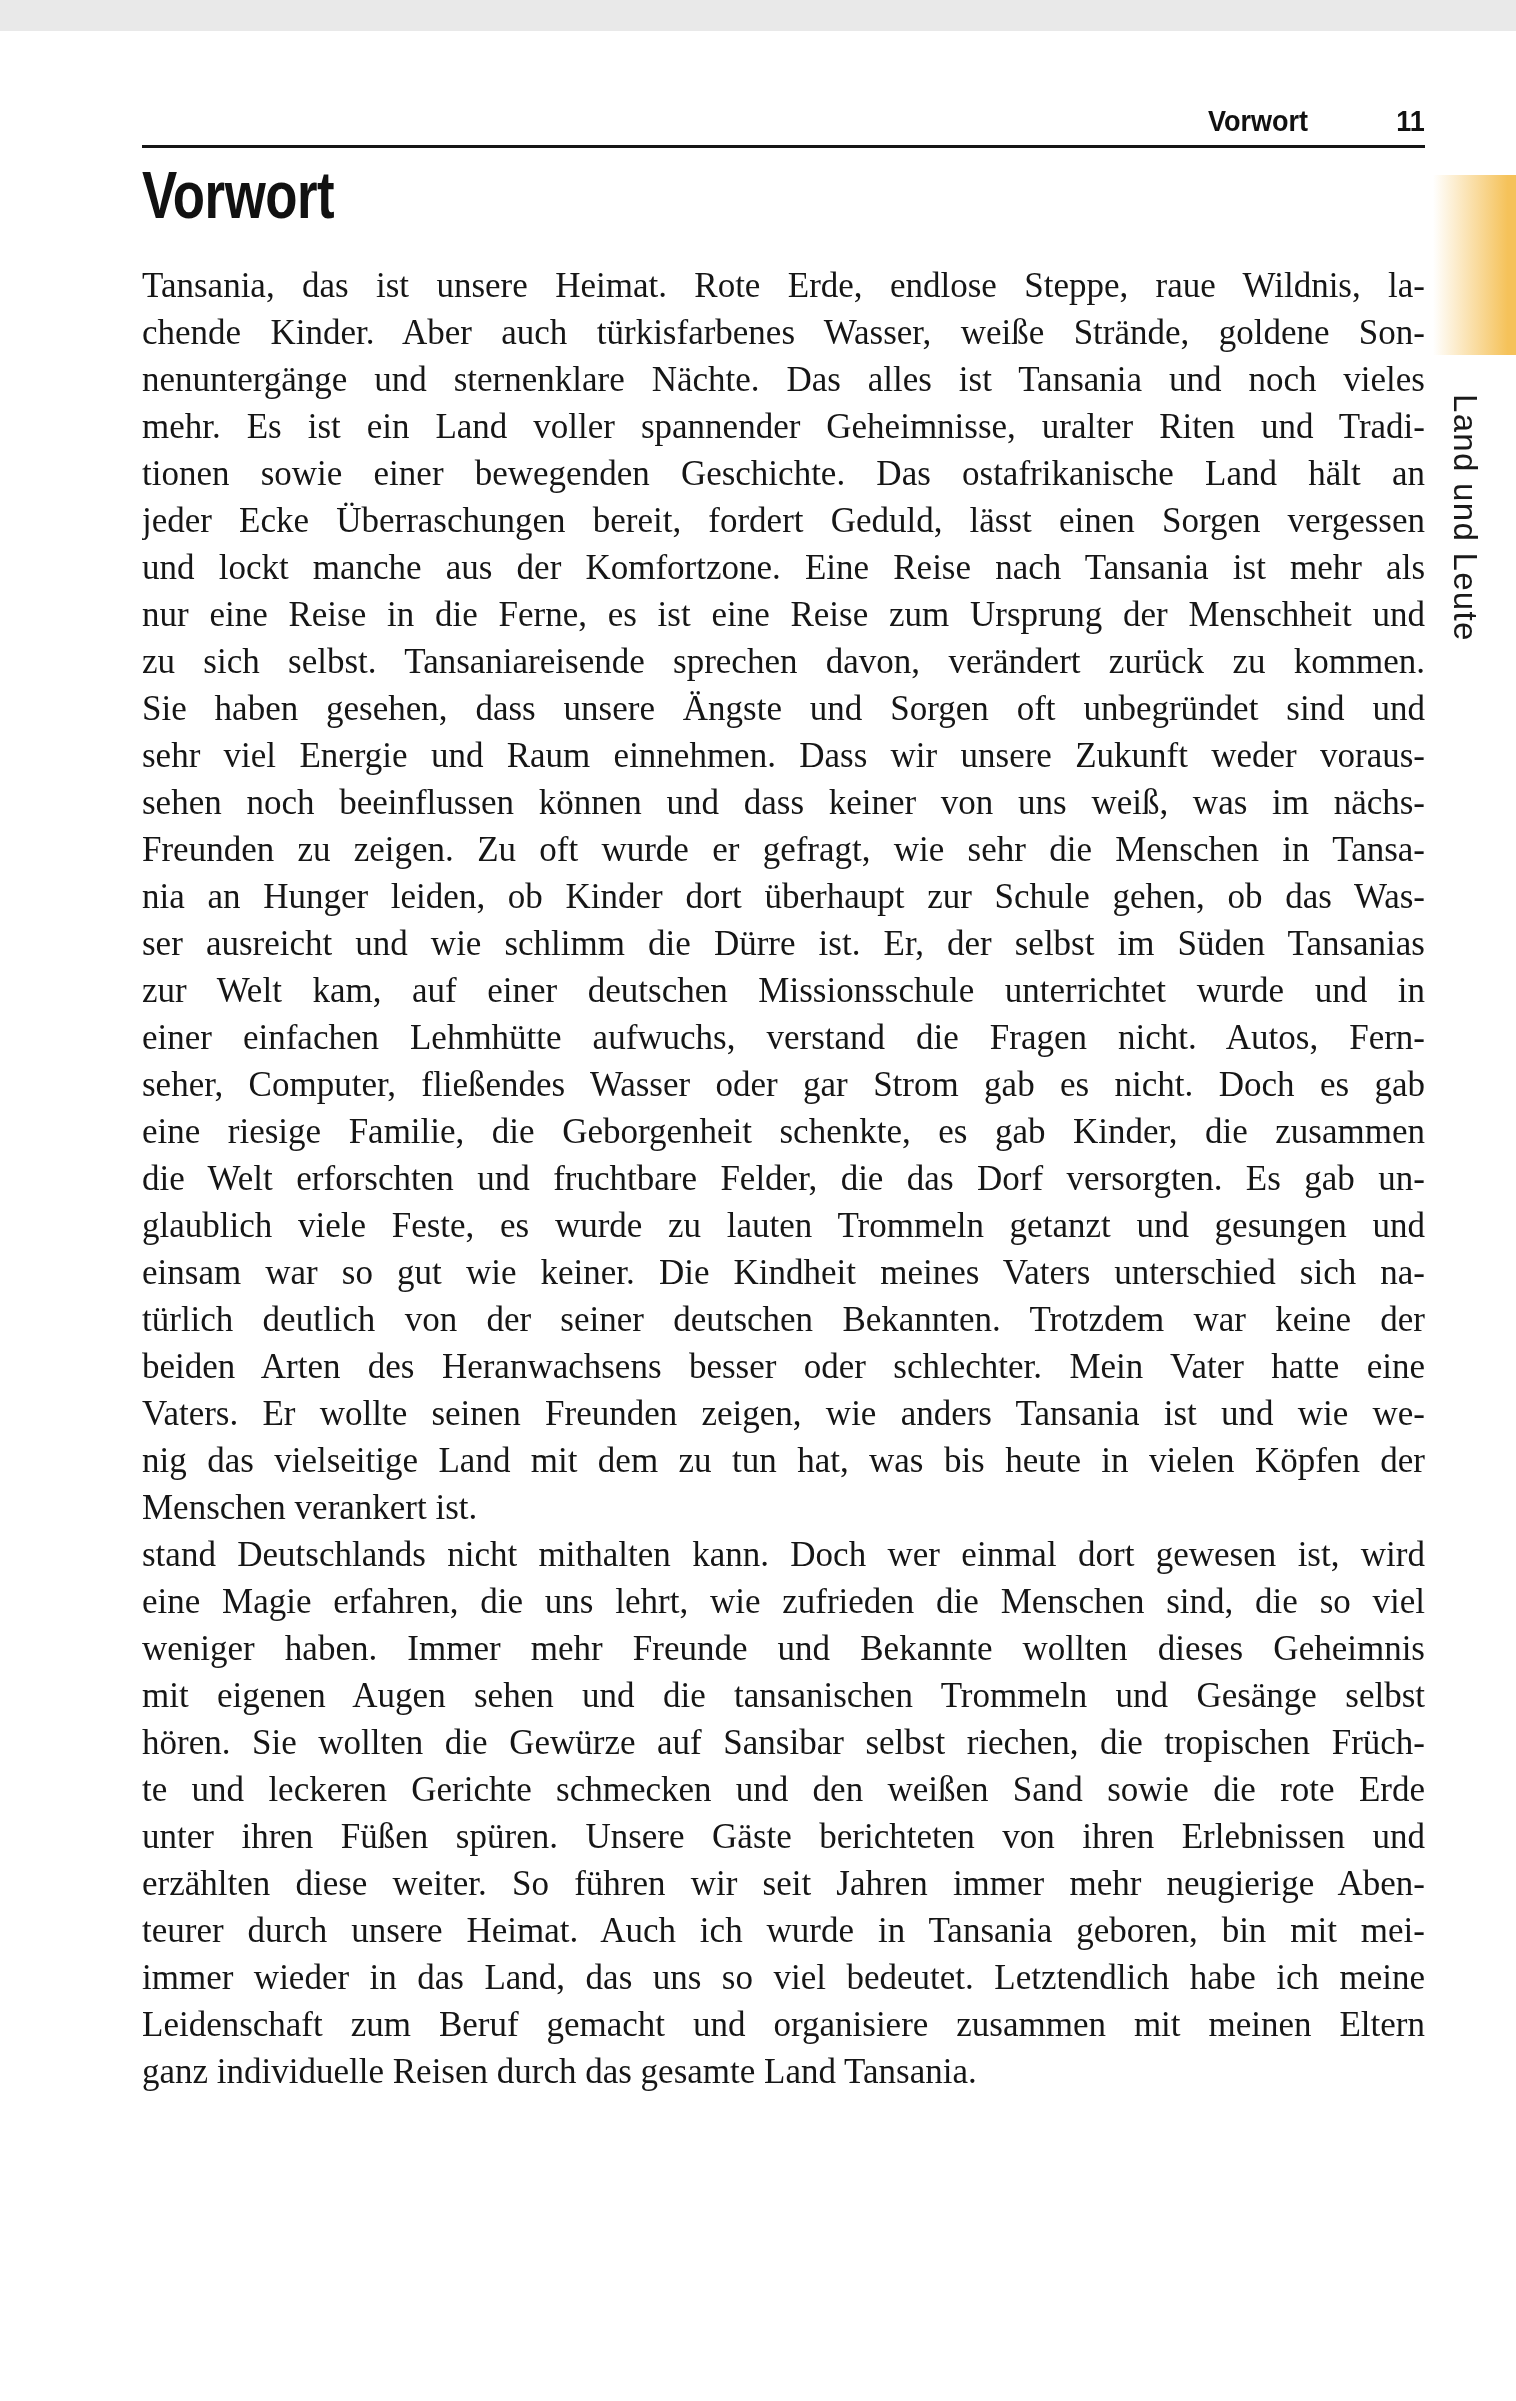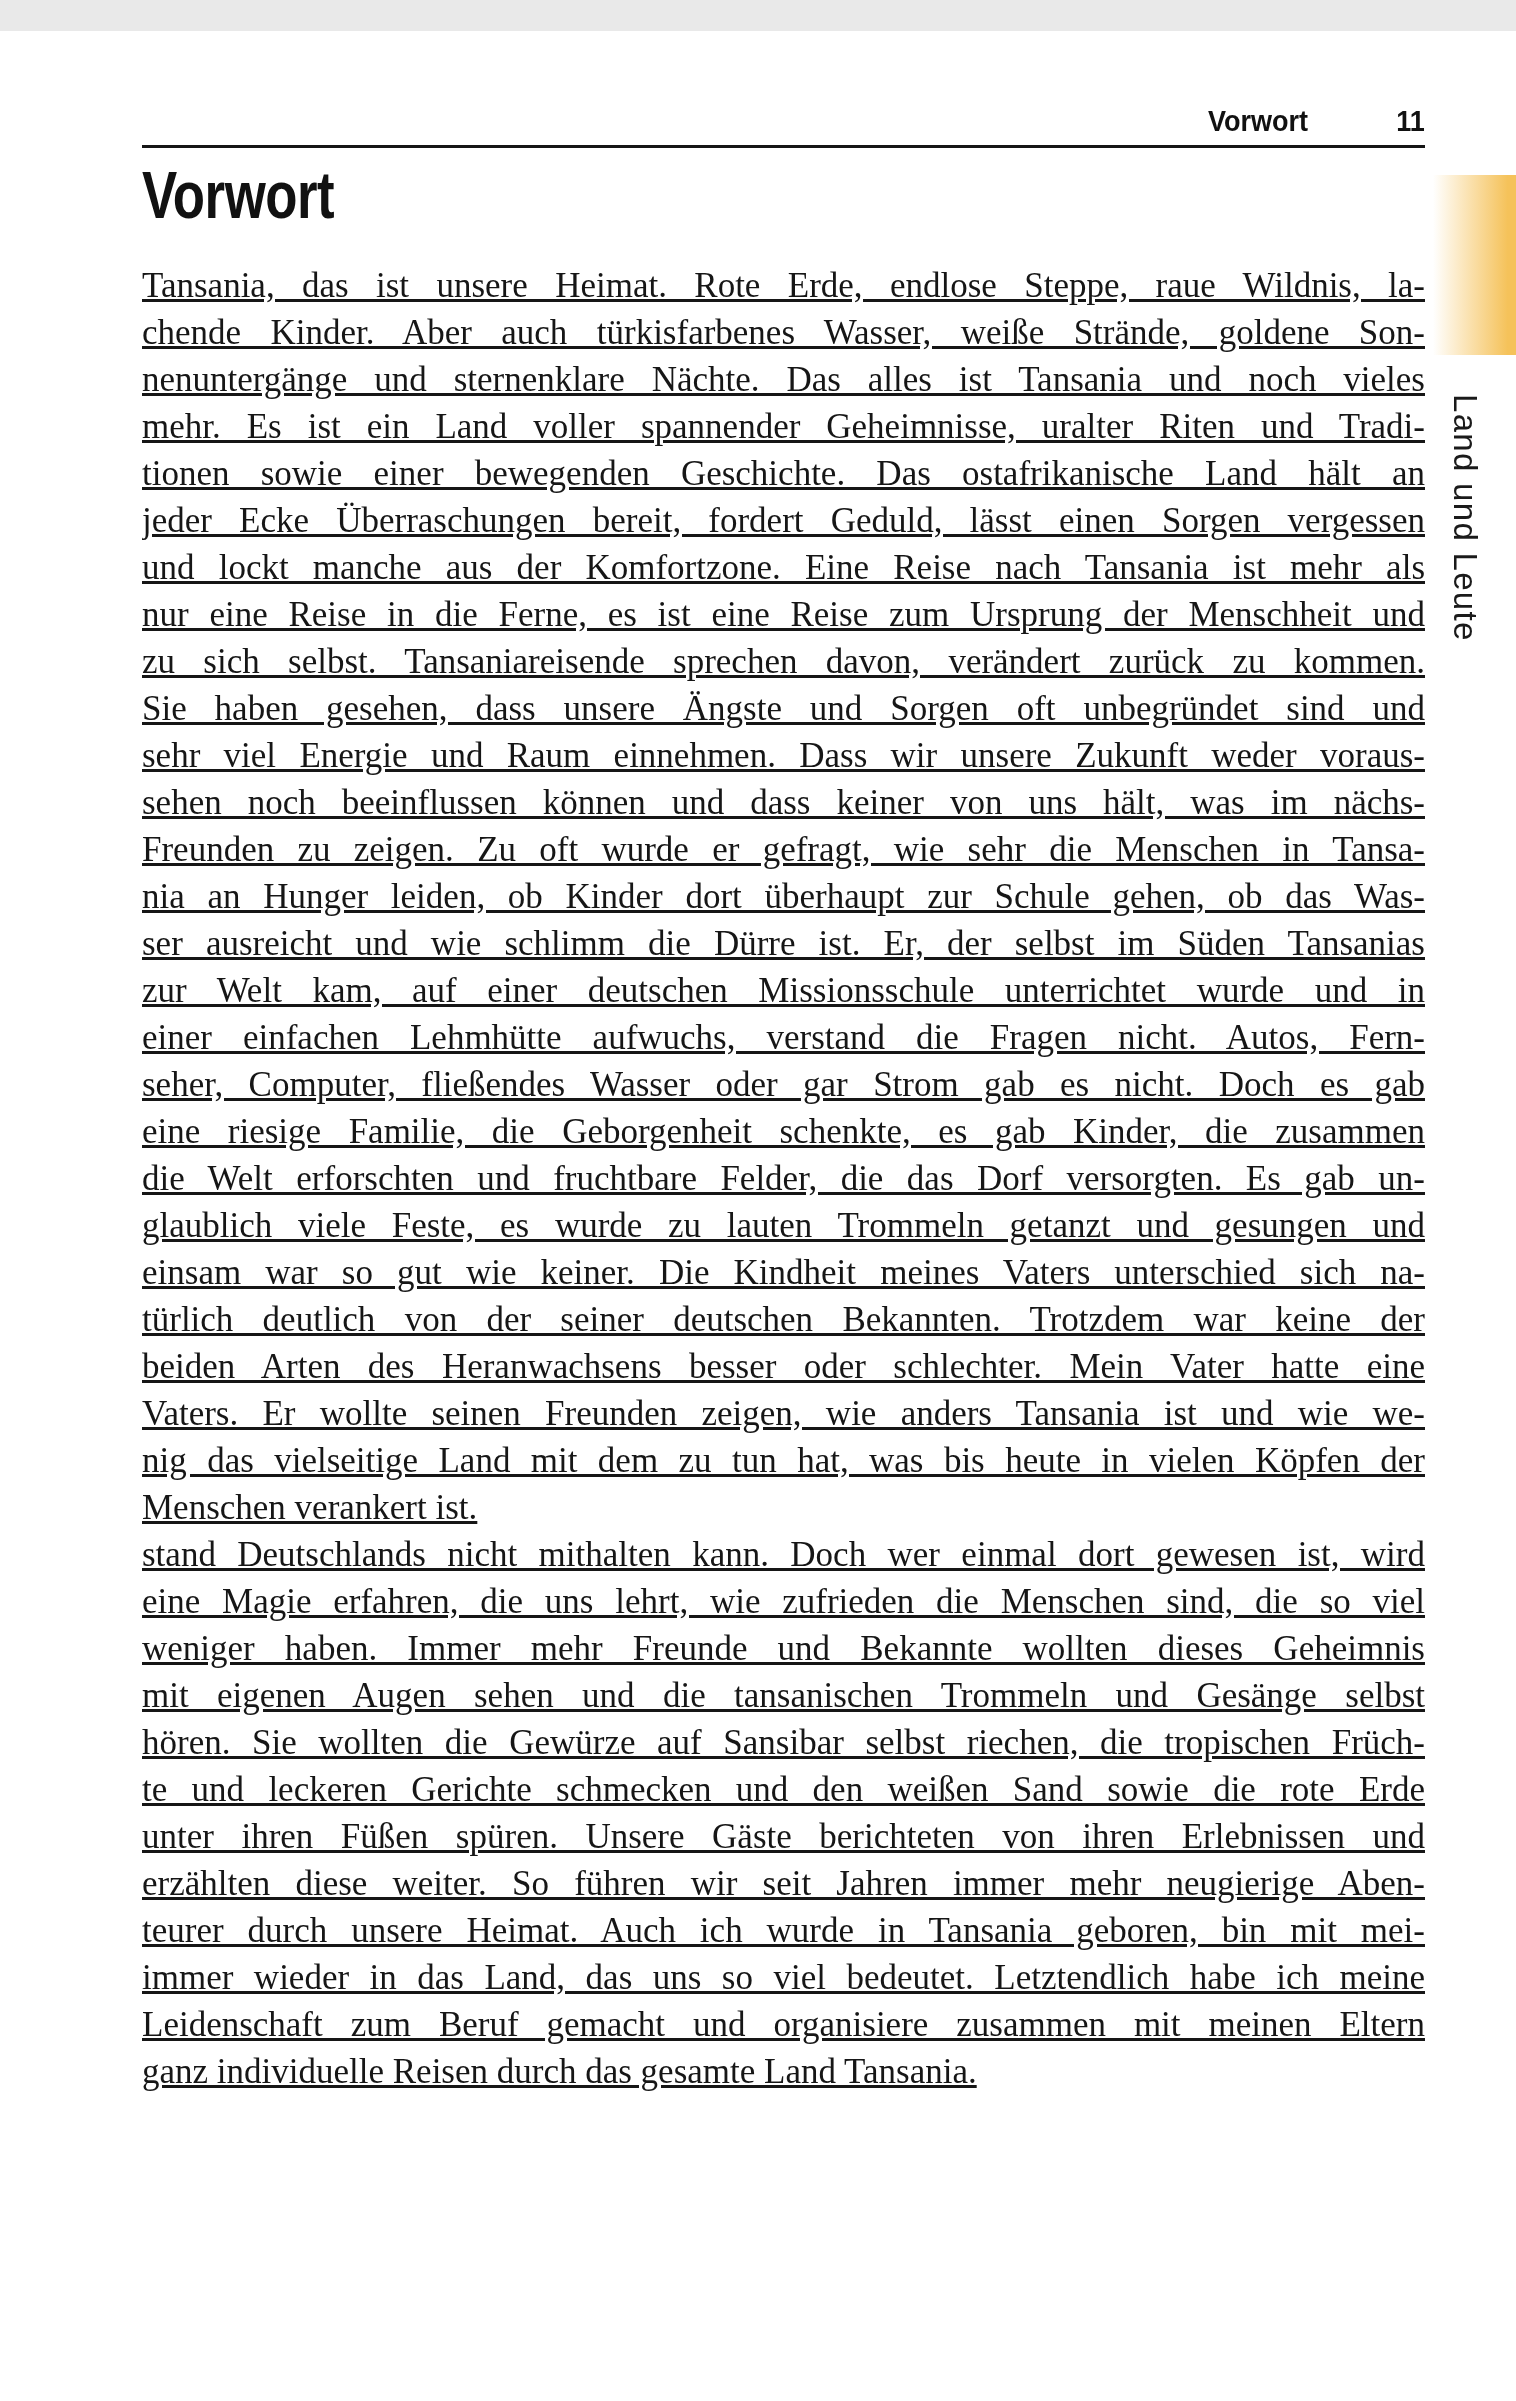--- a/index.html
+++ b/index.html
@@ -39,21 +39,20 @@
     position:absolute; top:231px; left:142px; width:1283px;
     font-size:35px; line-height:47px; color:#161616;
   }
   .paragraph { margin:0; }
   .line {
     height:47px; overflow:hidden;
     text-align:justify;
     text-align-last:justify;
     -moz-text-align-last:justify;
     white-space:nowrap;
-    text-decoration:underline;
   }
   .line.indent { text-indent:51px; }
   .line.last   { text-align-last:left; -moz-text-align-last:left; }
   
   .side-tab {
     position:absolute; top:144px; right:0; width:83px; height:180px;
   }
   .side-label {
     position:absolute; top:363px; right:34px;
     writing-mode:vertical-rl;
@@ -83,21 +82,21 @@
         <div class="line">chende Kinder. Aber auch türkisfarbenes Wasser, weiße Strände, goldene Son-</div>
         <div class="line">nenuntergänge und sternenklare Nächte. Das alles ist Tansania und noch vieles</div>
         <div class="line">mehr. Es ist ein Land voller spannender Geheimnisse, uralter Riten und Tradi-</div>
         <div class="line">tionen sowie einer bewegenden Geschichte. Das ostafrikanische Land hält an</div>
         <div class="line">jeder Ecke Überraschungen bereit, fordert Geduld, lässt einen Sorgen vergessen</div>
         <div class="line">und lockt manche aus der Komfortzone. Eine Reise nach Tansania ist mehr als</div>
         <div class="line">nur eine Reise in die Ferne, es ist eine Reise zum Ursprung der Menschheit und</div>
         <div class="line">zu sich selbst. Tansaniareisende sprechen davon, verändert zurück zu kommen.</div>
         <div class="line">Sie haben gesehen, dass unsere Ängste und Sorgen oft unbegründet sind und</div>
         <div class="line">sehr viel Energie und Raum einnehmen. Dass wir unsere Zukunft weder voraus-</div>
-        <div class="line">sehen noch beeinflussen können und dass keiner von uns hält, was im nächs-</div>
+        <div class="line">sehen noch beeinflussen können und dass keiner von uns weiß, was im nächs-</div>
       </div>
       <div class="paragraph">
         <div class="line">Freunden zu zeigen. Zu oft wurde er gefragt, wie sehr die Menschen in Tansa-</div>
         <div class="line">nia an Hunger leiden, ob Kinder dort überhaupt zur Schule gehen, ob das Was-</div>
         <div class="line">ser ausreicht und wie schlimm die Dürre ist. Er, der selbst im Süden Tansanias</div>
         <div class="line">zur Welt kam, auf einer deutschen Missionsschule unterrichtet wurde und in</div>
         <div class="line">einer einfachen Lehmhütte aufwuchs, verstand die Fragen nicht. Autos, Fern-</div>
         <div class="line">seher, Computer, fließendes Wasser oder gar Strom gab es nicht. Doch es gab</div>
         <div class="line">eine riesige Familie, die Geborgenheit schenkte, es gab Kinder, die zusammen</div>
         <div class="line">die Welt erforschten und fruchtbare Felder, die das Dorf versorgten. Es gab un-</div>

